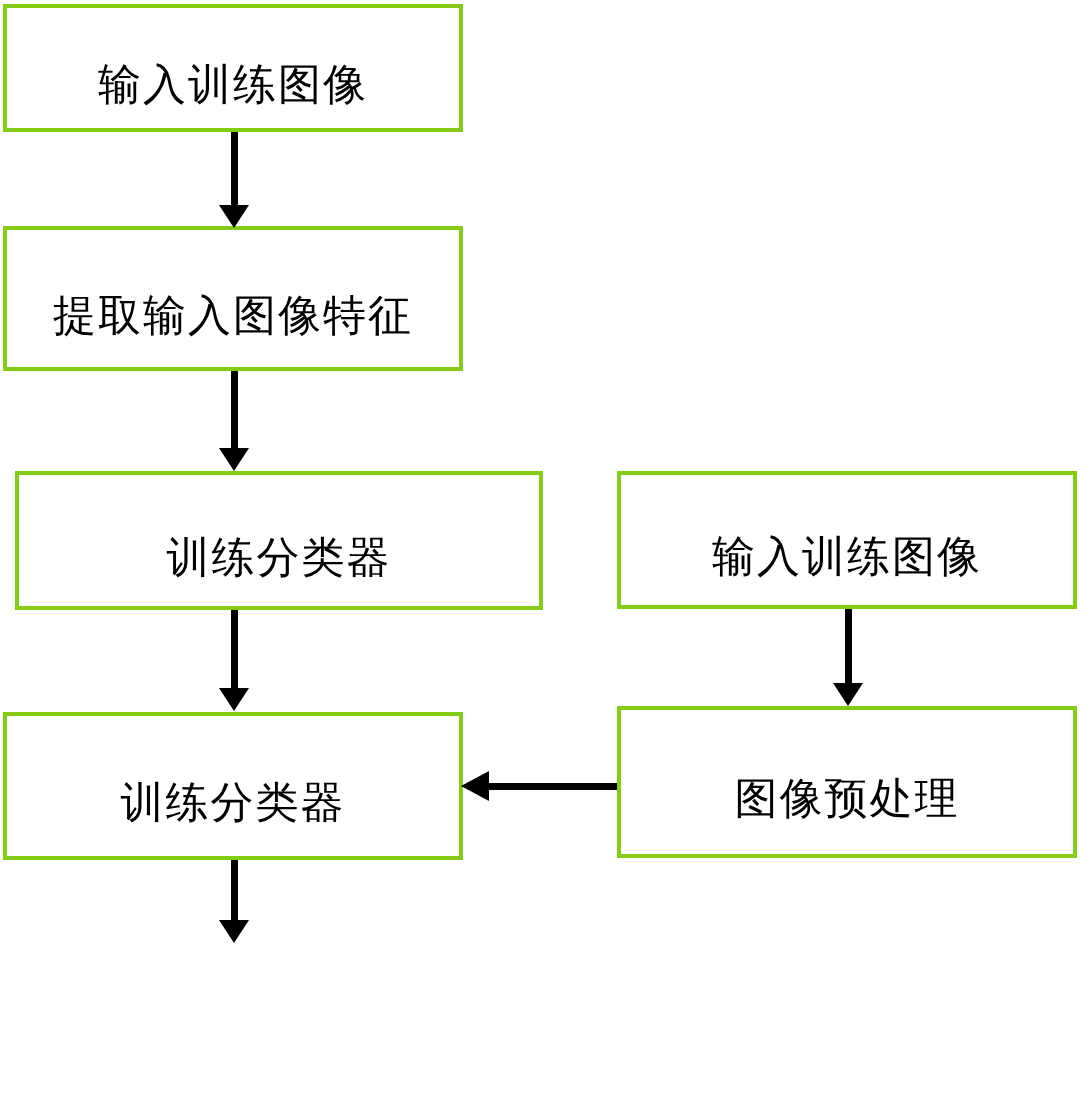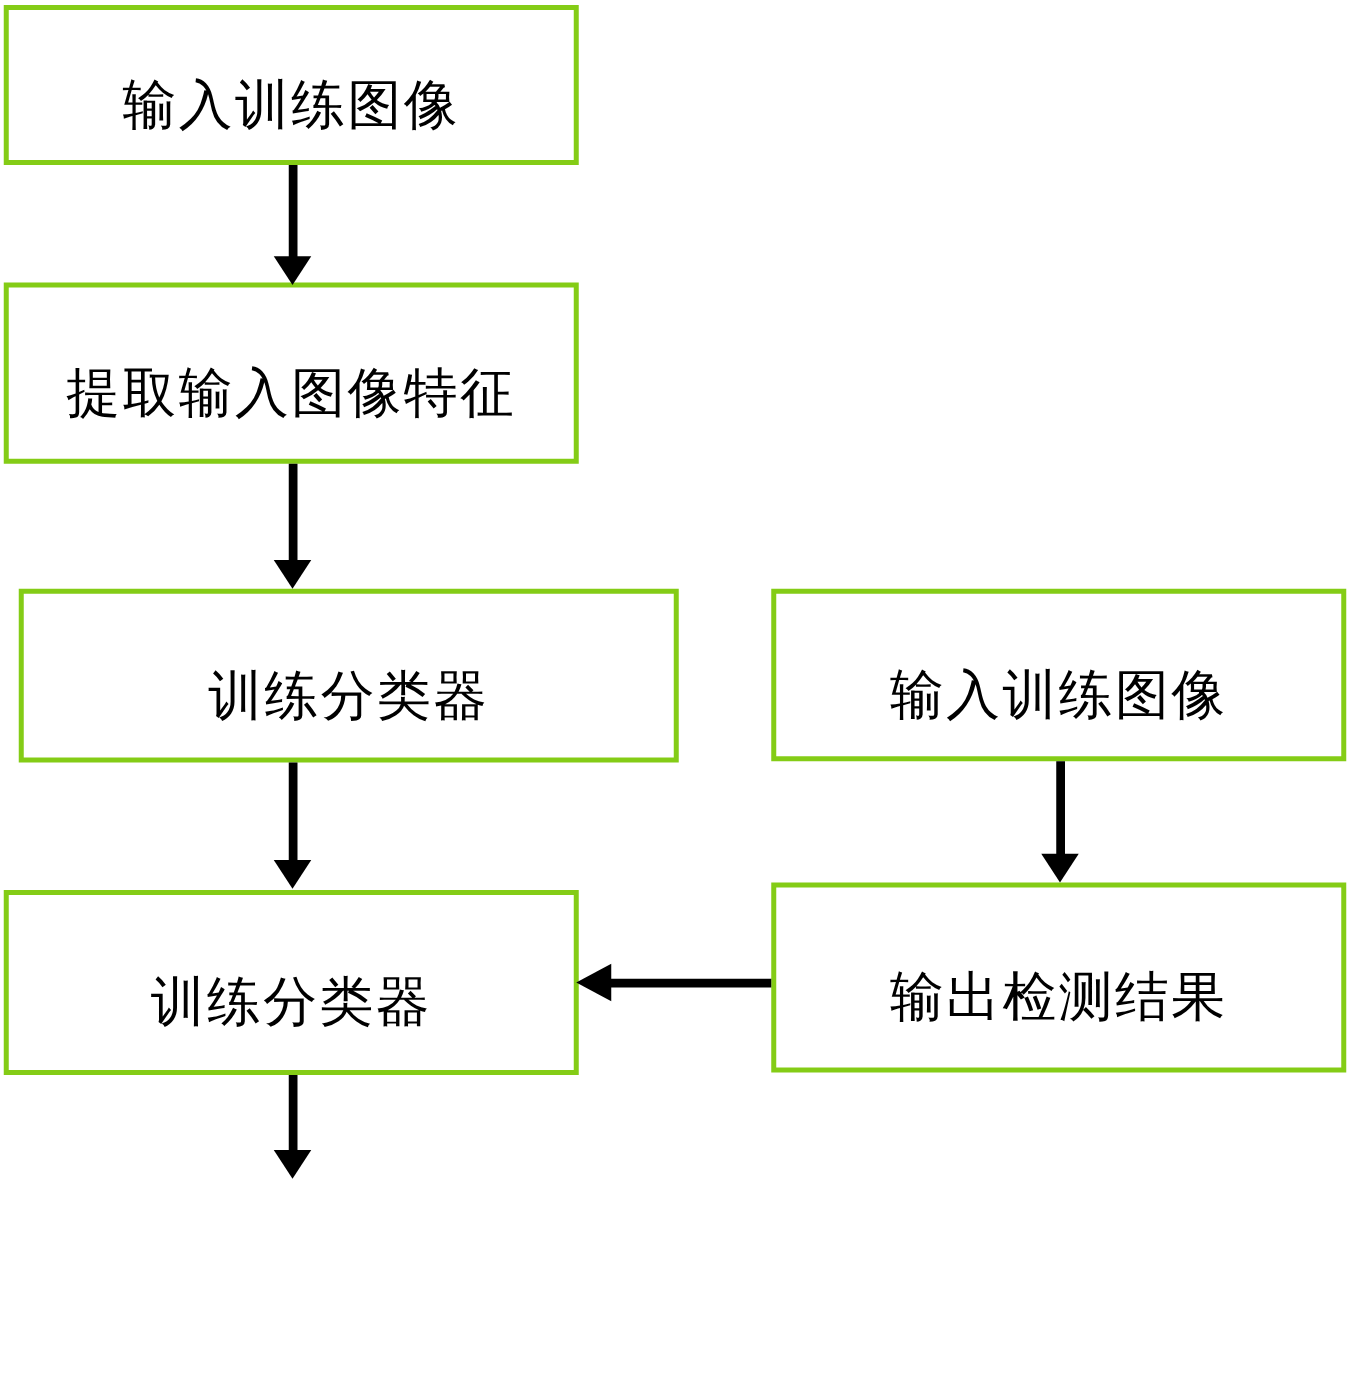--- a/index.html
+++ b/index.html
@@ -102,21 +102,21 @@
   <div class="node box-sensitive-detect">
     <span class="label">训练分类器</span>
   </div>
 
 
   <div class="node box-input-test">
     <span class="label">输入训练图像</span>
   </div>
 
   <div class="node box-preprocess">
-    <span class="label">输出检测结果</span>
+    <span class="label">图像预处理</span>
   </div>
 
   <div class="stem v a1s"></div>
   <div class="head-down a1h"></div>
 
   <div class="stem v a2s"></div>
   <div class="head-down a2h"></div>
 
   <div class="stem v a3s"></div>
   <div class="head-down a3h"></div>

